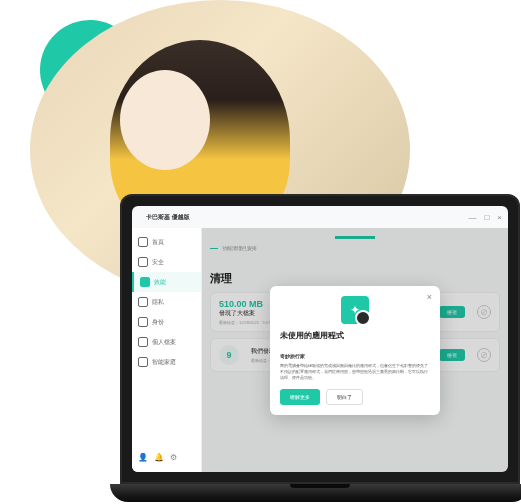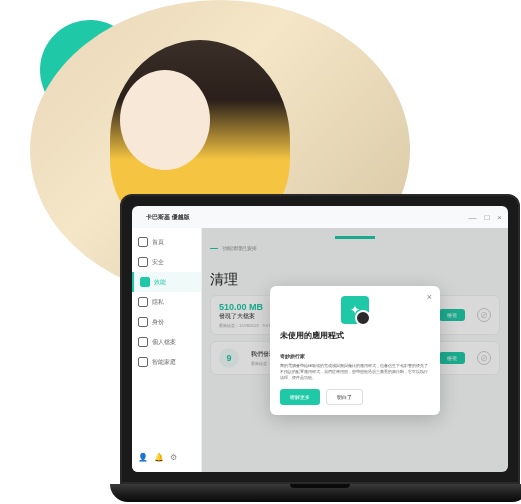--- a/index.html
+++ b/index.html
@@ -31,21 +31,21 @@
   .side-item.active .ico { background: #1fc9a7; border-color: #1fc9a7; }
   
   .side-bottom { margin-top: auto; display: flex; gap: 6px; padding: 6px; }
   .side-bottom span { font-size: 8px; color: #888; cursor: pointer; }
   
   .main { flex: 1; padding: 8px; position: relative; overflow: hidden; }
   .top-status { font-size: 5px; color: #888; display: flex; align-items: center; gap: 4px; margin-bottom: 4px; }
   .top-status::before { content: ''; width: 8px; height: 1px; background: #1fc9a7; display: inline-block; }
   .top-accent { height: 3px; width: 40px; background: #1fc9a7; margin: 0 auto 6px; }
   
-  .main-title { font-size: 14px; font-weight: 400; margin-bottom: 6px; color: #1a1a1a; margin-top: 20px; }
+  .main-title { font-size: 11px; font-weight: 700; margin-bottom: 6px; color: #1a1a1a; margin-top: 20px; }
   
   .card { background: #fff; border: 1px solid #eef0f2; border-radius: 6px; padding: 6px 8px; margin-bottom: 6px; display: flex; align-items: center; gap: 12px; }
   .card-num { width: 20px; height: 20px; border-radius: 50%; background: #f0faf8; color: #1fc9a7; font-size: 9px; font-weight: 600; display: flex; align-items: center; justify-content: center; flex-shrink: 0; }
   .card-text { flex: 1; }
   .card-title { font-size: 6px; color: #1a1a1a; margin-bottom: 2px; }
   .card-sub { font-size: 4px; color: #aaa; }
   .card-big { font-size: 9px; color: #1fc9a7; font-weight: 600; }
   .card-btn { background: #1fc9a7; color: #fff; border: none; border-radius: 3px; font-size: 5px; padding: 3px 8px; cursor: pointer; }
   .card-ico { width: 14px; height: 14px; border: 1px solid #ccc; border-radius: 50%; flex-shrink: 0; position: relative; }
   .card-ico::before { content: '⊘'; position: absolute; top: 50%; left: 50%; transform: translate(-50%, -50%); font-size: 9px; color: #ccc; }

